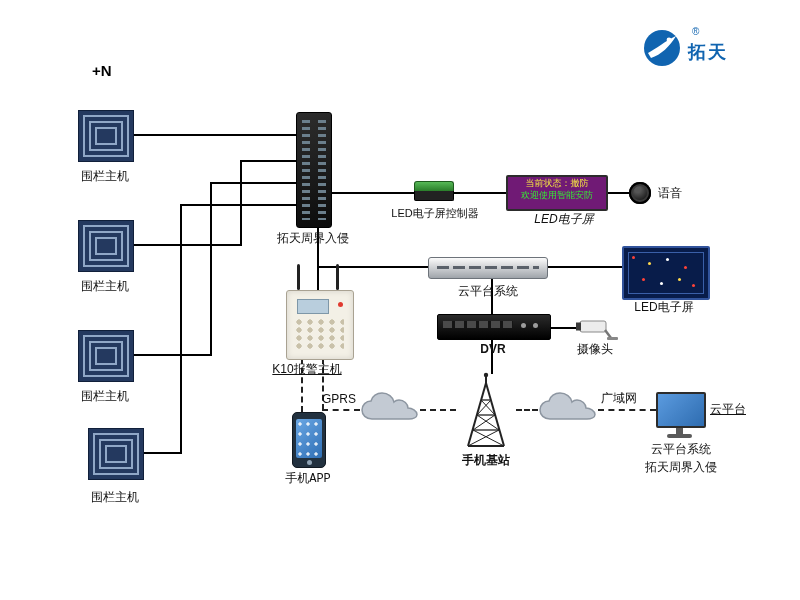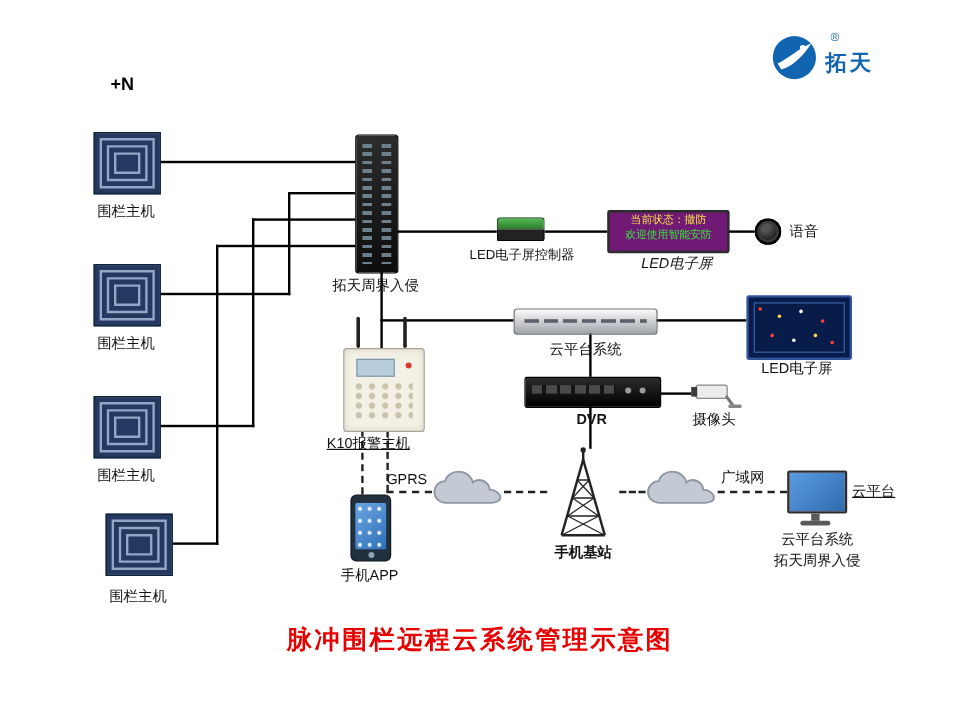--- a/index.html
+++ b/index.html
@@ -214,21 +214,21 @@
     <div class="lcd"></div>
     <div class="led"></div>
     <div class="keys"></div>
   </div>
   <div class="lbl" style="left:247px;top:362px;width:120px;text-decoration:underline;">K10报警主机</div>
 
   <div class="phone">
     <div class="screen"></div>
     <div class="home"></div>
   </div>
-  <div class="lbl" style="left:277px;top:472px;width:62px;">手机APP</div>
+  <div class="lbl" style="left:277px;top:472px;width:62px;font-family:Liberation Mono, monospace;">手机APP</div>
 
   <svg style="position:absolute;left:360px;top:390px;" width="60" height="36" viewBox="0 0 60 36">
     <path d="M12,29 C6,29 2,25 2,20 C2,15 6,11 11,11 C12,6 17,3 22,3 C28,3 33,7 34,12 C35,11 37,10 39,10 C44,10 48,14 48,18 C52,18 57,21 57,24.5 C57,27.5 53,29 49,29 Z" fill="#c3cad3" stroke="#8d96a1" stroke-width="1.5"></path>
   </svg>
   <svg style="position:absolute;left:538px;top:390px;" width="60" height="36" viewBox="0 0 60 36">
     <path d="M12,29 C6,29 2,25 2,20 C2,15 6,11 11,11 C12,6 17,3 22,3 C28,3 33,7 34,12 C35,11 37,10 39,10 C44,10 48,14 48,18 C52,18 57,21 57,24.5 C57,27.5 53,29 49,29 Z" fill="#c3cad3" stroke="#8d96a1" stroke-width="1.5"></path>
   </svg>
 
   <svg style="position:absolute;left:456px;top:372px;" width="60" height="78" viewBox="0 0 60 78">
     <circle cx="30" cy="3" r="2.2" fill="#222"></circle>
@@ -250,15 +250,14 @@
 
   <div class="monitor">
     <div class="screen"></div>
     <div class="neck"></div>
     <div class="base"></div>
   </div>
   <div class="tag" style="left:710px;top:401px;text-decoration:underline;">云平台</div>
   <div class="lbl" style="left:630px;top:442px;width:102px;">云平台系统</div>
   <div class="lbl" style="left:630px;top:460px;width:102px;">拓天周界入侵</div>
 
-  <div class="title">脉冲围栏远程云系统管理示意图</div>
 
 </div>
 
 </body></html>

